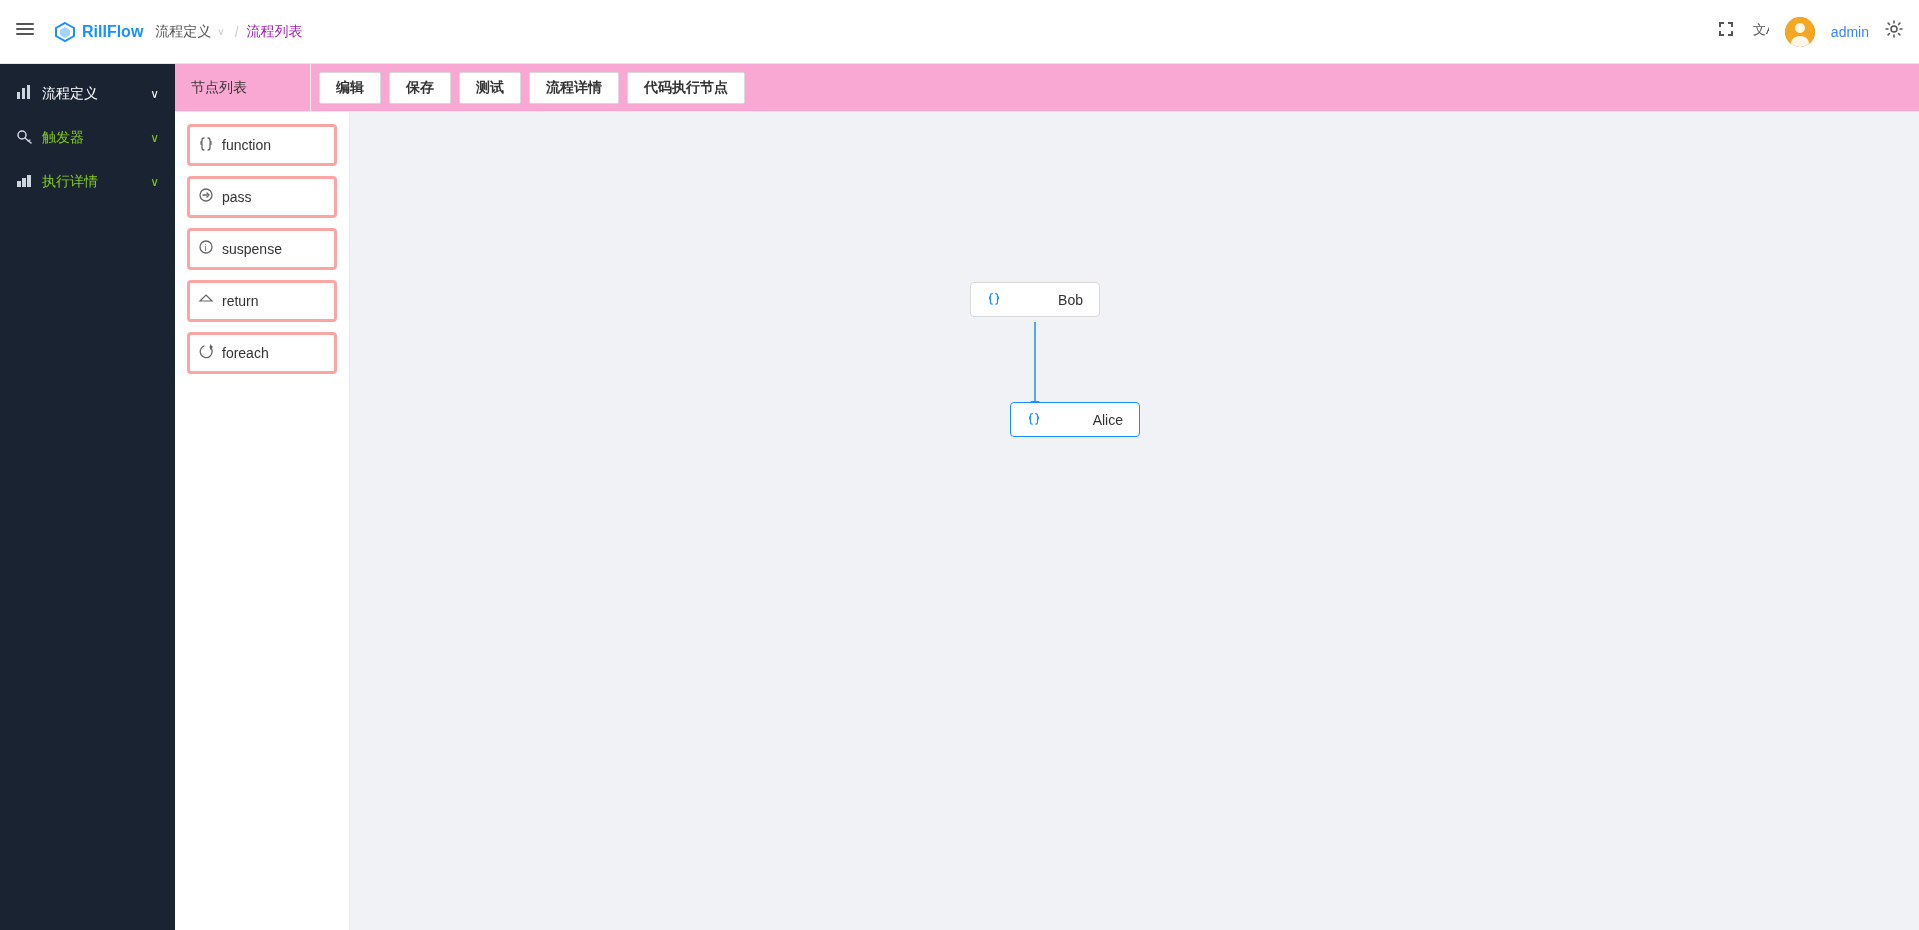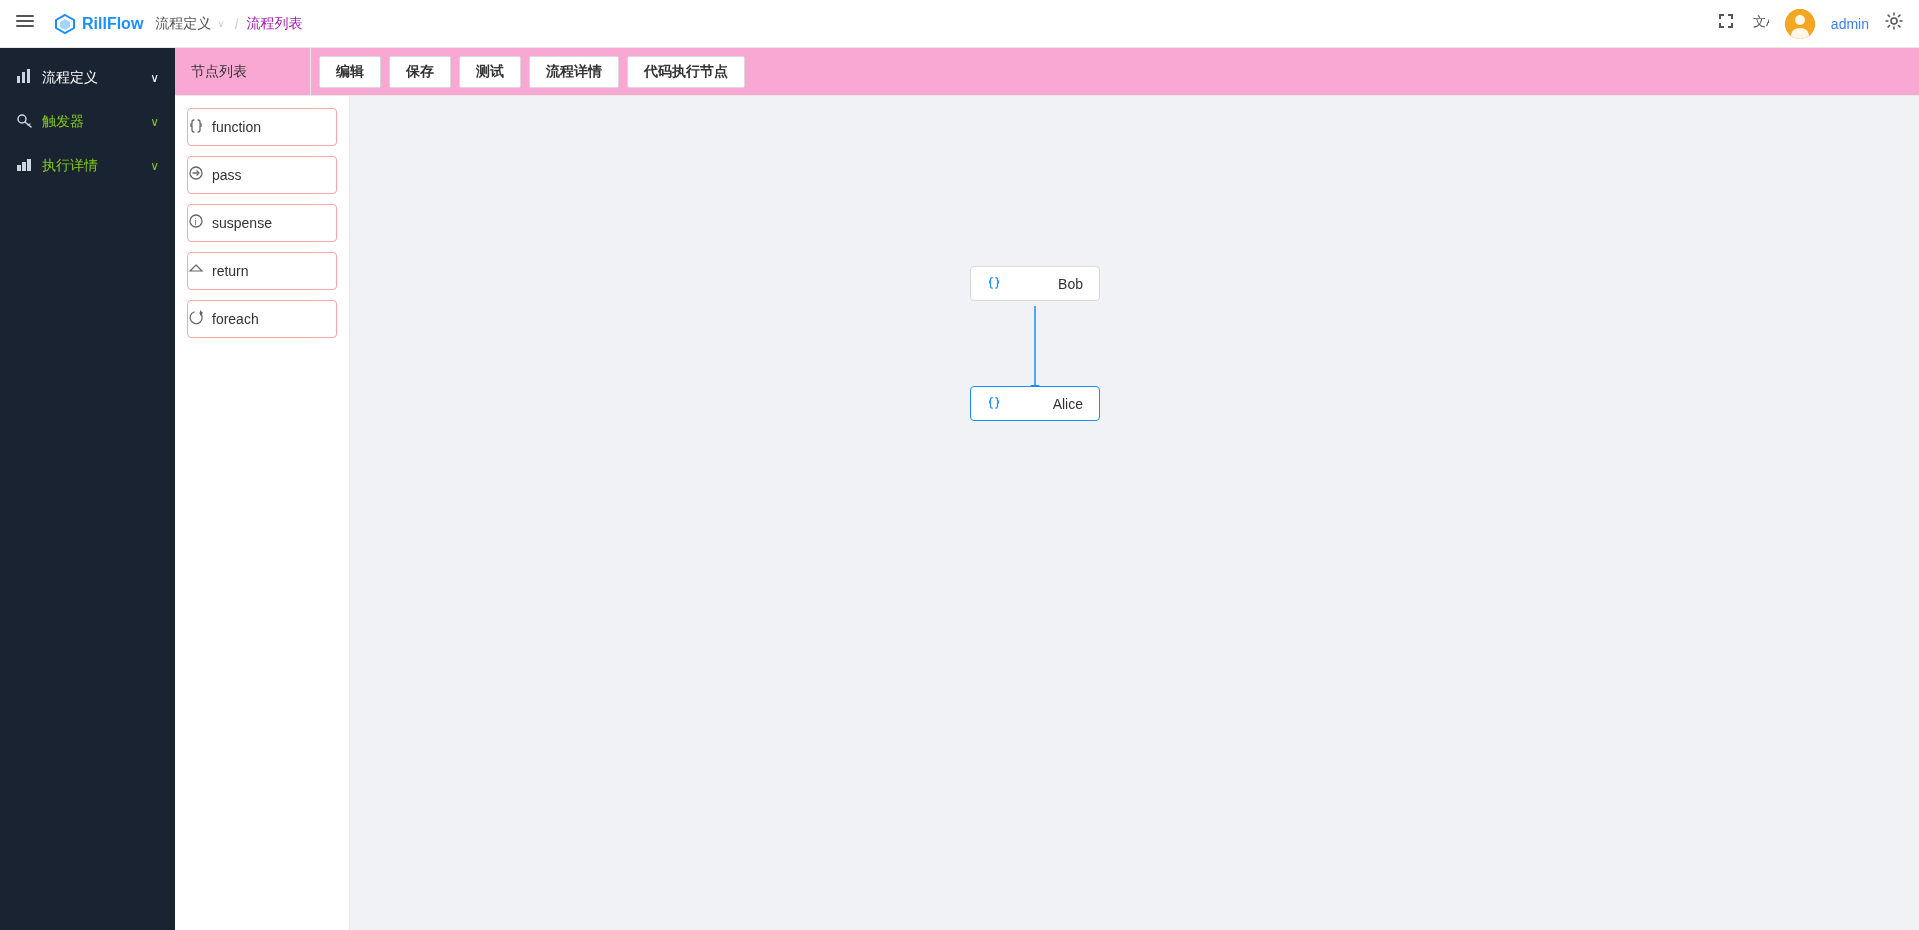--- a/index.html
+++ b/index.html
@@ -1,20 +1,20 @@
 <!DOCTYPE html>
 <html><head>
   <meta charset="utf-8">
   <style>
     * { box-sizing: border-box; margin: 0; padding: 0; }
     body { font-family: -apple-system, BlinkMacSystemFont, 'Segoe UI', sans-serif; background: #f0f2f5; display: flex; flex-direction: column; height: 930px; width: 1919px; overflow: hidden; }
 
     
     .header {
-      height: 48px;
+      height: 64px;
       background: #fff;
       border-bottom: 1px solid #e8e8e8;
       display: flex;
       align-items: center;
       padding: 0 16px;
       justify-content: space-between;
       flex-shrink: 0;
     }
     .header-left { display: flex; align-items: center; gap: 12px; }
     .logo { display: flex; align-items: center; gap: 6px; color: #1890ff; font-weight: 600; font-size: 16px; }
@@ -136,23 +136,23 @@
       padding: 12px 12px;
       display: flex;
       flex-direction: column;
       gap: 10px;
       overflow-y: auto;
     }
     .node-item {
       display: flex;
       align-items: center;
       gap: 8px;
-      border: 1px solid #fca5a5;
+      border: 3px solid #fca5a5;
       border-radius: 4px;
-      padding: 8px 0;
+      padding: 8px 8px;
       cursor: pointer;
       font-size: 14px;
       color: #333;
       background: #fff;
     }
     .node-item-icon { font-size: 16px; color: #666; }
 
     
     .canvas-area {
       flex: 1;
@@ -170,21 +170,21 @@
       display: flex;
       align-items: center;
       gap: 8px;
       padding: 8px 16px;
       font-size: 14px;
       color: #333;
       cursor: pointer;
       width: 130px;
       justify-content: space-between;
     }
-    .flow-node.selected { border-color: #1890ff; }
+    .flow-node.selected { border-color: #1890ff; margin-left: 40px; }
   </style>
 </head>
 <body>
 
 <div class="header">
   <div class="header-left">
 
     <span class="nav-icon">
       <svg width="18" height="18" viewBox="0 0 18 18" fill="none">
         <rect y="3" width="18" height="2" rx="1" fill="#555"></rect>

